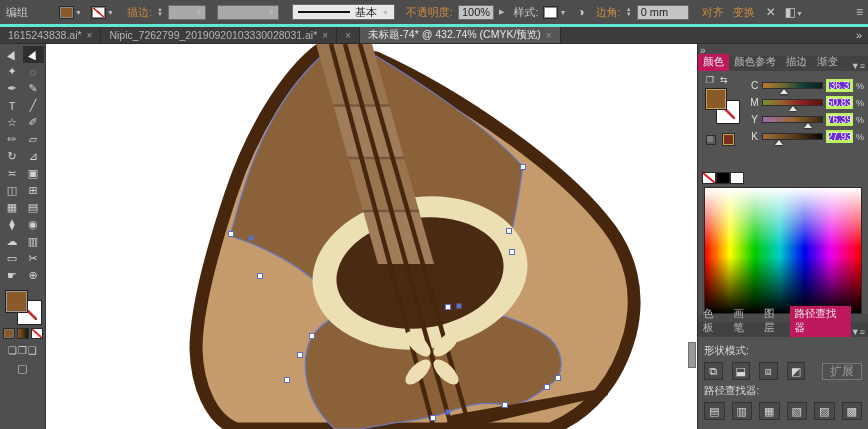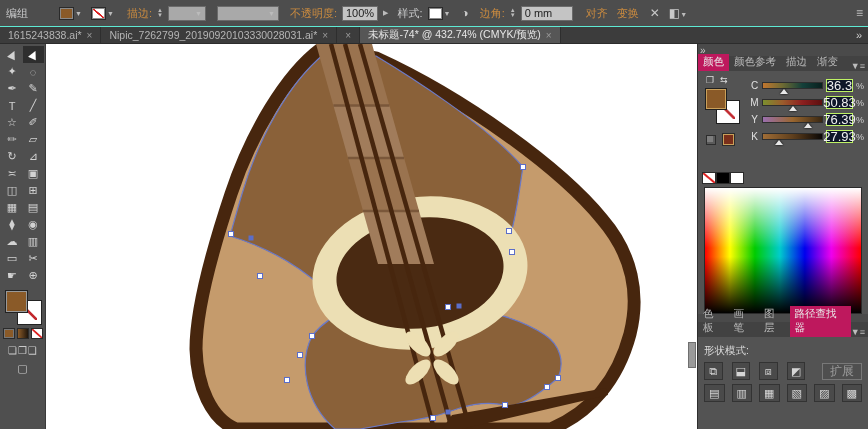--- a/index.html
+++ b/index.html
@@ -2,21 +2,21 @@
 <html><head>
 <meta charset="utf-8">
 <style>
   * { margin:0; padding:0; box-sizing:border-box; }
   body { font-family:"Liberation Sans","DejaVu Sans",sans-serif; background:#333; }
   .app { width:868px; height:429px; background:#4d4d4d; position:relative; overflow:hidden;
          font-size:11px; color:#cfcfcf; }
 
   
   .control-bar { height:27px; display:flex; align-items:center; padding:0 6px; gap:5px;
-                 background:#4d4d4d; border-bottom:1px solid #5eead4; white-space:nowrap; }
+                 background:#4d4d4d; border-bottom:3px solid #5eead4; white-space:nowrap; }
   .cb-label { color:#c9cacb; }
   .cb-amber { color:#c98a3f; }
   .swatch-btn { display:flex; align-items:center; gap:1px; }
   .sw { width:15px; height:13px; border:1px solid #2a2a2a; box-shadow:inset 0 0 0 1px #8a8a8a; }
   .sw-fill { background:#8a5a28; }
   .sw-none { background:linear-gradient(to top right,#fff 44%,#d22 46%,#d22 54%,#fff 56%); }
   .dd-arrow { font-size:7px; color:#bbb; }
   .stepper { display:flex; flex-direction:column; font-size:6px; line-height:5px; color:#bbb; }
   .mini-select { height:15px; background:#a9a9a9; border:1px solid #6a6a6a; display:flex;
                  align-items:center; justify-content:flex-end; padding:0 3px; color:#333; }
@@ -96,22 +96,22 @@
   .crow { display:flex; align-items:center; height:17px; gap:3px; }
   .ch { width:9px; color:#e0e0e0; font-size:10px; text-align:center; }
   .track { position:relative; flex:1; height:7px; border:1px solid #2e2e2e; }
   .track-c { background:linear-gradient(to right,#c1762f,#6d6a33,#14403a,#09201e); }
   .track-m { background:linear-gradient(to right,#7c8f2e,#9b5c2c,#8c1f1f,#5c1010); }
   .track-y { background:linear-gradient(to right,#9a6fae,#99662f,#3a2813); }
   .track-k { background:linear-gradient(to right,#a06d36,#5f3f1d,#0a0705); }
   .thumb { position:absolute; top:6px; width:0; height:0; margin-left:-4px;
            border-left:4px solid transparent; border-right:4px solid transparent;
            border-bottom:5px solid #e8e8e8; filter:drop-shadow(0 0 1px #000); }
-  .val { width:27px; height:13px; background:#0f172a; border:1px solid #bef264; color:#f0f0f0;
-         font-size:13px; display:flex; align-items:center; justify-content:center; }
+  .val { width:27px; height:13px; background:#6d28d9; border:3px solid #bef264; color:#f0f0f0;
+         font-size:10px; display:flex; align-items:center; justify-content:center; }
   .pct { color:#cfcfcf; font-size:9px; }
   .bw-row { display:flex; gap:0; padding:2px 0 0 4px; }
   .bw { width:14px; height:12px; border:1px solid #2b2b2b; }
   .bw-none { background:linear-gradient(to top right,#fff 40%,#d22 47%,#d22 53%,#fff 60%); }
   .bw-black { background:#000; } .bw-white { background:#fff; }
   .spectrum { margin:3px 6px 6px; height:127px; border:1px solid #2a2a2a;
     background:
       linear-gradient(to bottom, rgba(255,255,255,1) 0%, rgba(255,255,255,0) 48%,
                       rgba(0,0,0,0) 55%, rgba(0,0,0,1) 100%),
       linear-gradient(to right,#f00 0%,#ff0 16%,#0c0 32%,#0cc 48%,#00e 64%,#e0e 81%,#f00 100%); }
@@ -145,20 +145,25 @@
     <span class="stepper" data-name="stroke-weight-stepper">
         <span>▲</span>
         <span>▼</span>
       </span>
     <span class="mini-select w38" data-name="stroke-weight-select">
         <span class="dd-arrow">▼</span>
       </span>
     <span class="mini-select w62" data-name="width-profile-select" style="margin-left:6px;">
         <span class="dd-arrow">▼</span>
       </span>
+    <span class="brush-select" data-name="brush-definition-select" style="margin-left:8px;">
+      <span class="brush-line" data-name="brush-stroke-preview"></span>
+      <span data-name="brush-name">基本</span>
+      <span class="dd-arrow" data-name="chevron-down-icon">▼</span>
+    </span>
     <span class="cb-amber" data-name="opacity-label" style="margin-left:6px;">不透明度:</span>
     <span class="val-box" data-name="opacity-input">100%</span>
     <span class="dd-arrow" data-name="opacity-arrow-icon">▶</span>
     <span class="cb-label" data-name="style-label" style="margin-left:4px;">样式:</span>
     <span class="swatch-btn" data-name="style-select">
       <span class="sw" style="background:#fff;" data-name="style-swatch"></span>
       <span class="dd-arrow" data-name="chevron-down-icon">▼</span>
     </span>
     <span class="cb-icon" data-name="recolor-artwork-icon" style="margin-left:6px;">◑</span>
     <span class="cb-amber" data-name="corner-label" style="margin-left:6px;">边角:</span>
@@ -450,20 +455,21 @@
           </div>
         <div class="pf-body">
           <div class="pf-label" data-name="shape-modes-label">形状模式:</div>
           <div class="pf-row" id="shape-mode-row">
               <div class="pf-btn" data-name="unite-button">⧉</div>
               <div class="pf-btn" data-name="minus-front-button">⬓</div>
               <div class="pf-btn" data-name="intersect-button">⧈</div>
               <div class="pf-btn" data-name="exclude-button">◩</div>
               <div class="pf-expand" data-name="expand-button">扩展</div>
             </div>
+          <div class="pf-label" data-name="pathfinders-label">路径查找器:</div>
           <div class="pf-row2" id="pathfinder-row">
               <div class="pf-btn" data-name="divide-button">▤</div>
               <div class="pf-btn" data-name="trim-button">▥</div>
               <div class="pf-btn" data-name="merge-button">▦</div>
               <div class="pf-btn" data-name="crop-button">▧</div>
               <div class="pf-btn" data-name="outline-button">▨</div>
               <div class="pf-btn" data-name="minus-back-button">▩</div>
             </div>
         </div>
       </div>

